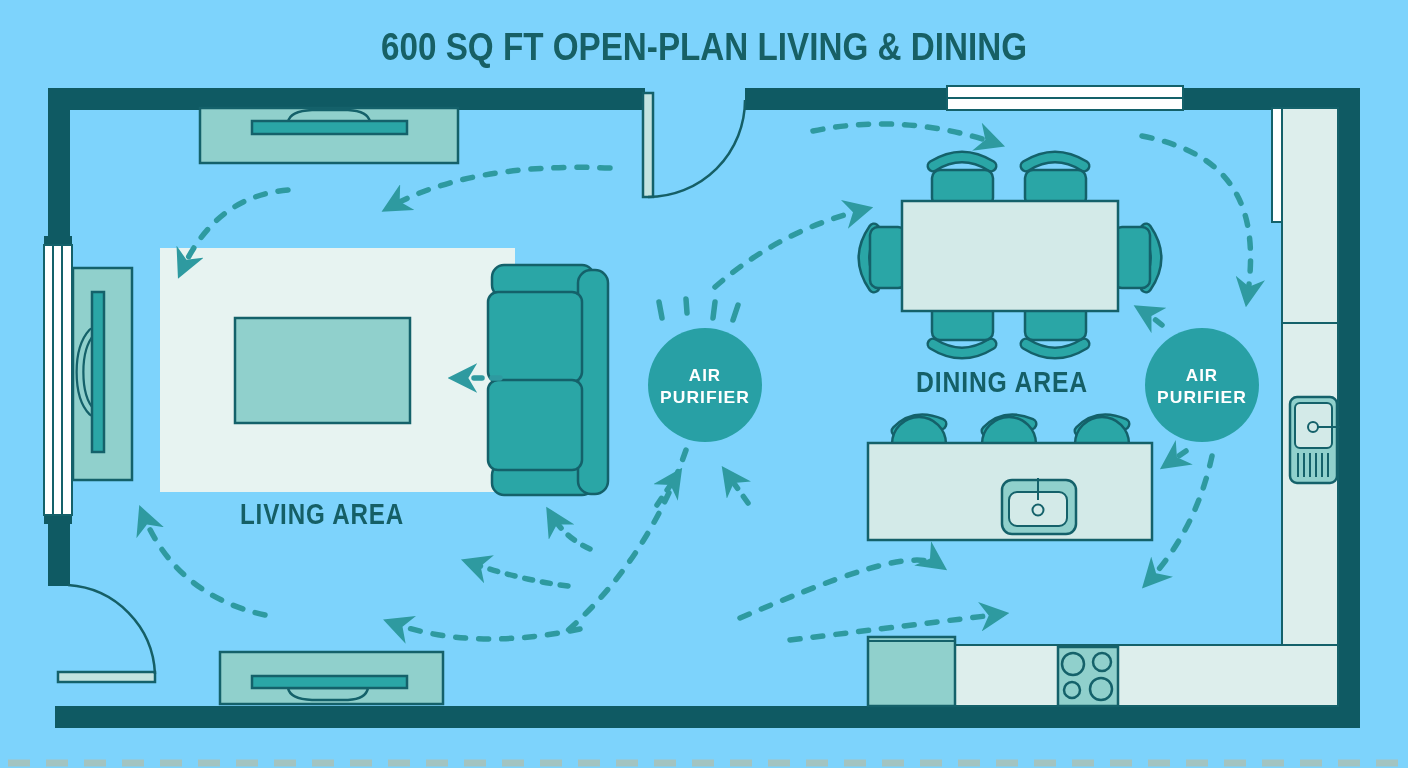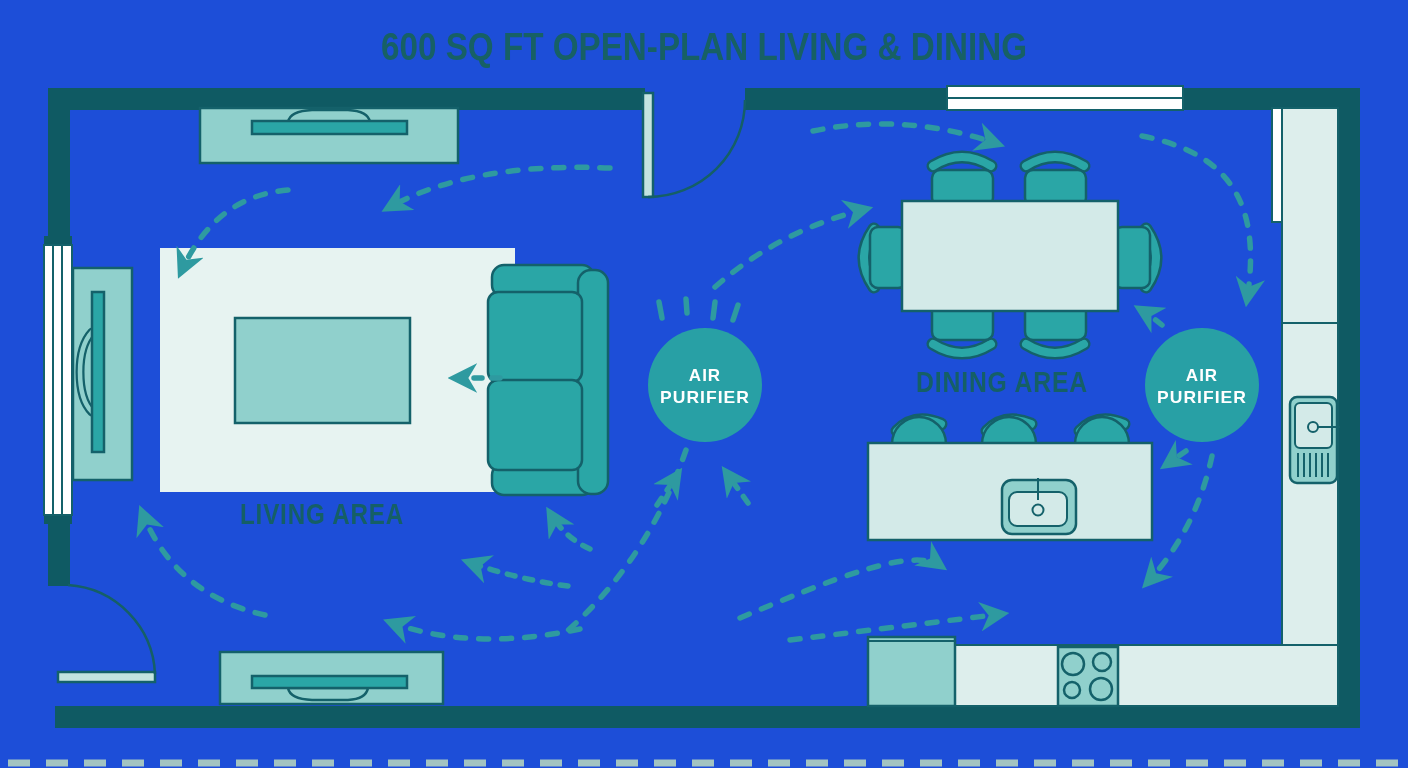--- a/index.html
+++ b/index.html
@@ -1,16 +1,16 @@
 <!DOCTYPE html>
 <html><head>
 <meta charset="utf-8">
 <style>
   html,body{margin:0;padding:0;background:#ffffff;}
-  .page{width:1408px;height:768px;position:relative;background:#1d4ed8;overflow:hidden;
+  .page{width:1408px;height:768px;position:relative;background:#7dd3fc;overflow:hidden;
         font-family:"Liberation Sans", sans-serif;}
   svg{display:block;}
   .wall{fill:#0f5a63;}
   .outline{stroke:#14616a;stroke-width:2.5;}
   .thin-outline{stroke:#14616a;stroke-width:2;}
   .furn-strong{fill:#2aa6a6;}
   .furn-light{fill:#90d0cc;}
   .surface{fill:#d3eae8;}
   .counter{fill:#ddeeec;}
   .rug{fill:#e7f3f1;}

